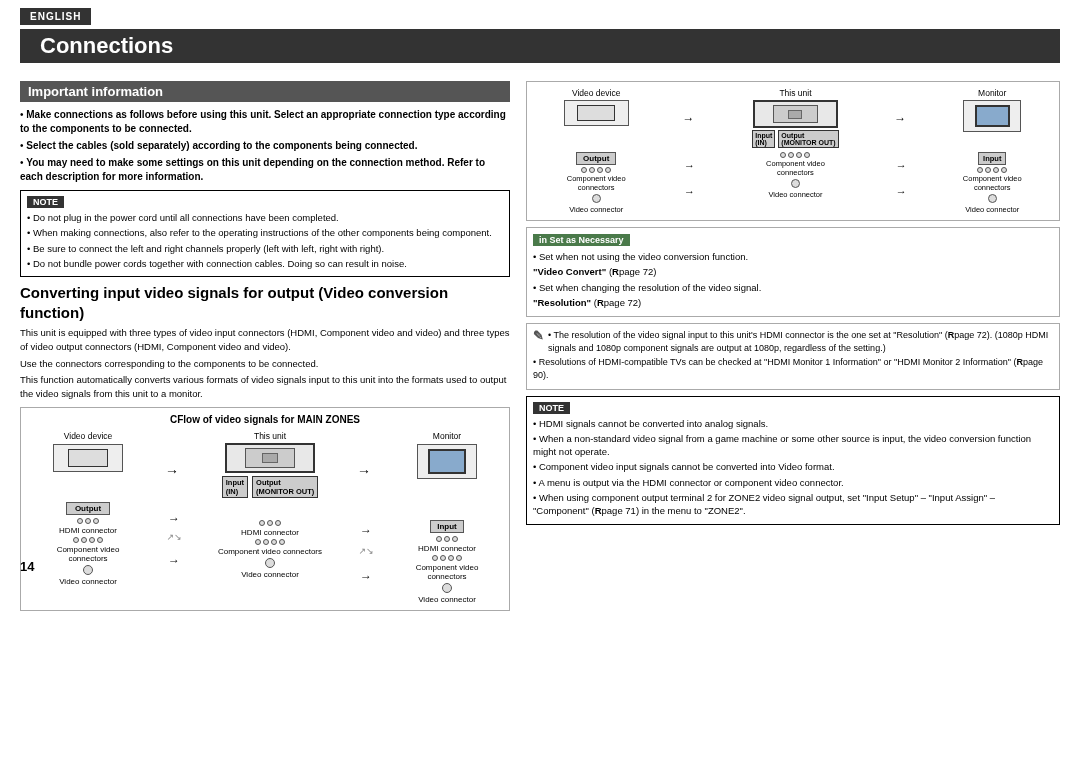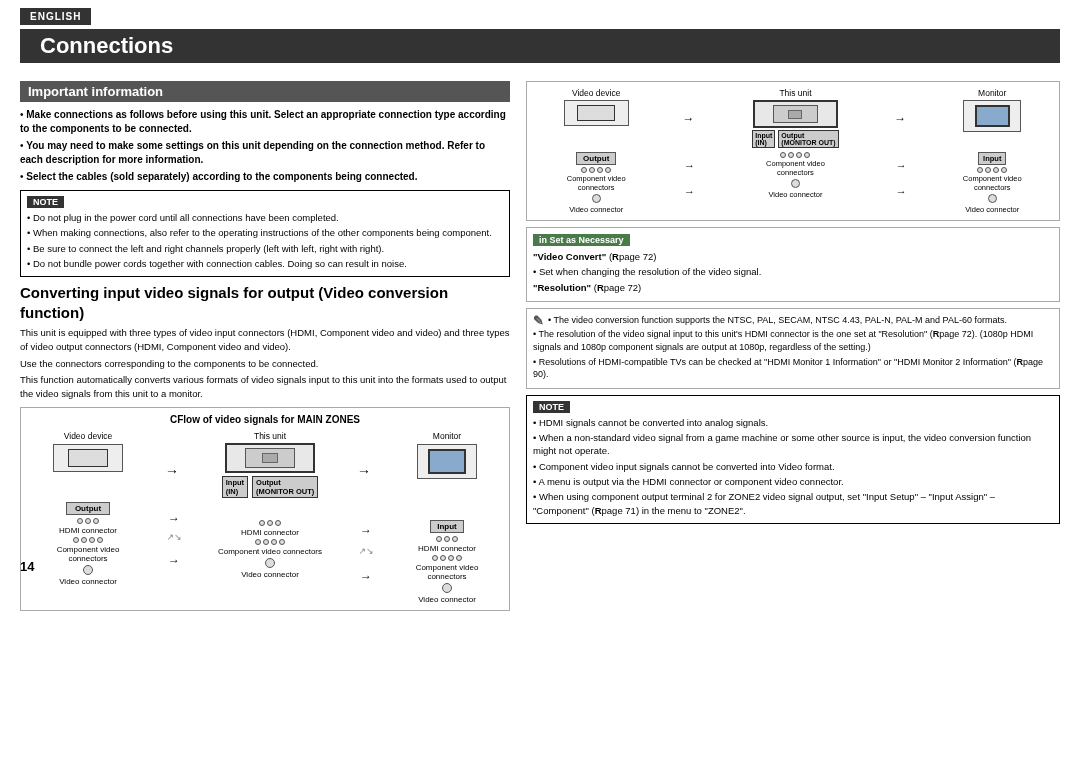--- a/index.html
+++ b/index.html
@@ -186,22 +186,22 @@
 
   
   <div class="content-area">
 
     <div class="left-column">
 
       <div class="section-header">Important information</div>
 
       <div class="important-bullets">
         <p>• <strong>Make connections as follows before using this unit. Select an appropriate connection type according to the components to be connected.</strong></p>
+        <p>• <strong>Select the cables (sold separately) according to the components being connected.</strong></p>
         <p>• <strong>You may need to make some settings on this unit depending on the connection method. Refer to each description for more information.</strong></p>
-        <p>• <strong>Select the cables (sold separately) according to the components being connected.</strong></p>
       </div>
 
       <div class="note-box">
         <div class="note-label">NOTE</div>
         <p>• Do not plug in the power cord until all connections have been completed.</p>
         <p>• When making connections, also refer to the operating instructions of the other components being component.</p>
         <p>• Be sure to connect the left and right channels properly (left with left, right with right).</p>
         <p>• Do not bundle power cords together with connection cables. Doing so can result in noise.</p>
       </div>
 
@@ -406,28 +406,28 @@
             </div>
             <div style="font-size:7.5px;text-align:center;">Component video<br>connectors</div>
             <div style="width:9px;height:9px;border-radius:50%;border:1.5px solid #555;background:#ddd;margin:2px 0;"></div>
             <div style="font-size:7.5px;text-align:center;">Video connector</div>
           </div>
         </div>
       </div>
 
       <div class="set-necessary-box">
         <div class="in-set-necessary">in Set as Necessary</div>
+        <p>• Set when not using the video conversion function.</p>
         <p><strong>"Video Convert"</strong> (<strong>R</strong>page 72)</p>
         <p>• Set when changing the resolution of the video signal.</p>
         <p><strong>"Resolution"</strong> (<strong>R</strong>page 72)</p>
       </div>
 
       <div class="info-box">
         <span class="info-icon">✎</span>
-        <p>• The video conversion function supports the NTSC, PAL, SECAM, NTSC 4.43, PAL-N, PAL-M and PAL-60 formats.</p>
         <p>• The resolution of the video signal input to this unit's HDMI connector is the one set at "Resolution" (<strong>R</strong>page 72). (1080p HDMI signals and 1080p component signals are output at 1080p, regardless of the setting.)</p>
         <p>• Resolutions of HDMI-compatible TVs can be checked at "HDMI Monitor 1 Information" or "HDMI Monitor 2 Information" (<strong>R</strong>page 90).</p>
       </div>
 
       <div class="note-box">
         <div class="note-label">NOTE</div>
         <p>• HDMI signals cannot be converted into analog signals.</p>
         <p>• When a non-standard video signal from a game machine or some other source is input, the video conversion function might not operate.</p>
         <p>• Component video input signals cannot be converted into Video format.</p>
         <p>• A menu is output via the HDMI connector or component video connector.</p>

